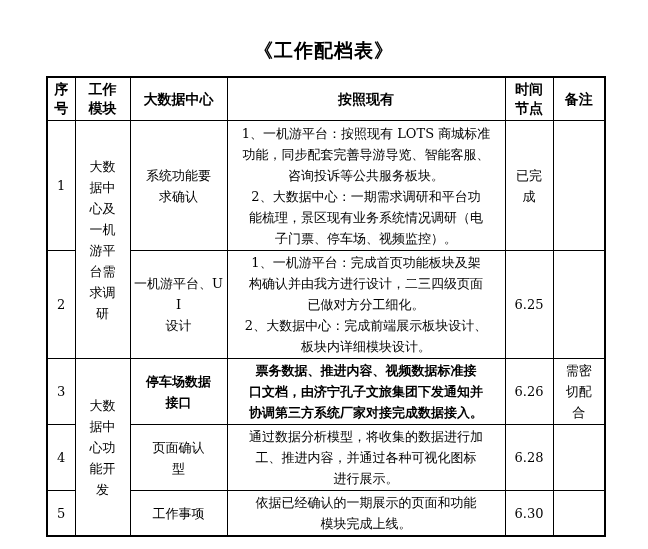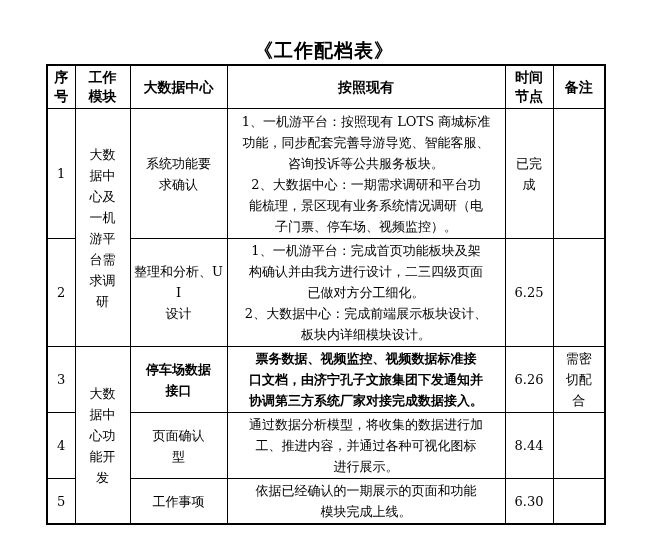--- a/index.html
+++ b/index.html
@@ -14,21 +14,21 @@
   }
   .page {
     position: relative;
     width: 648px;
     height: 549px;
     background: #fff;
   }
   .doc-title {
     margin: 0;
     padding-top: 38px;
-    padding-bottom: 0;
+    padding-bottom: 12px;
     text-align: center;
     font-size: 19px;
     font-weight: bold;
     letter-spacing: 1px;
   }
   table.work-table {
     border-collapse: collapse;
     table-layout: fixed;
     margin-left: 46px;
     width: 558px;
@@ -117,57 +117,57 @@
 2、大数据中心：一期需求调研和平台功
 能梳理，景区现有业务系统情况调研（电
 子门票、停车场、视频监控）。</td>
       <td class="c-time">已完
 成</td>
       <td class="c-remark"></td>
     </tr>
 
     <tr class="h-r2">
       <td class="c-no">2</td>
-      <td class="c-item">整理和分析、UI
+      <td class="c-item">一机游平台、UI
 设计</td>
       <td class="c-content">1、一机游平台：完成首页功能板块及架
 构确认并由我方进行设计，二三四级页面
 已做对方分工细化。
 2、大数据中心：完成前端展示板块设计、
 板块内详细模块设计。</td>
       <td class="c-time">6.25</td>
       <td class="c-remark"></td>
     </tr>
 
     <tr class="h-r3">
       <td class="c-no">3</td>
       <td class="c-module" rowspan="3">大数
 据中
 心功
 能开
 发</td>
       <td class="c-item bold">停车场数据
 接口</td>
-      <td class="c-content bold">票务数据、视频监控、视频数据标准接
+      <td class="c-content bold">票务数据、推进内容、视频数据标准接
 口文档，由济宁孔子文旅集团下发通知并
 协调第三方系统厂家对接完成数据接入。</td>
       <td class="c-time">6.26</td>
       <td class="c-remark">需密
 切配
 合</td>
     </tr>
 
     <tr class="h-r4">
       <td class="c-no">4</td>
       <td class="c-item">页面确认
 型</td>
       <td class="c-content">通过数据分析模型，将收集的数据进行加
 工、推进内容，并通过各种可视化图标
 进行展示。</td>
-      <td class="c-time">8.44</td>
+      <td class="c-time">6.28</td>
       <td class="c-remark"></td>
     </tr>
 
     <tr class="h-r5">
       <td class="c-no">5</td>
       <td class="c-item">工作事项</td>
       <td class="c-content">依据已经确认的一期展示的页面和功能
 模块完成上线。</td>
       <td class="c-time">6.30</td>
       <td class="c-remark"></td>

